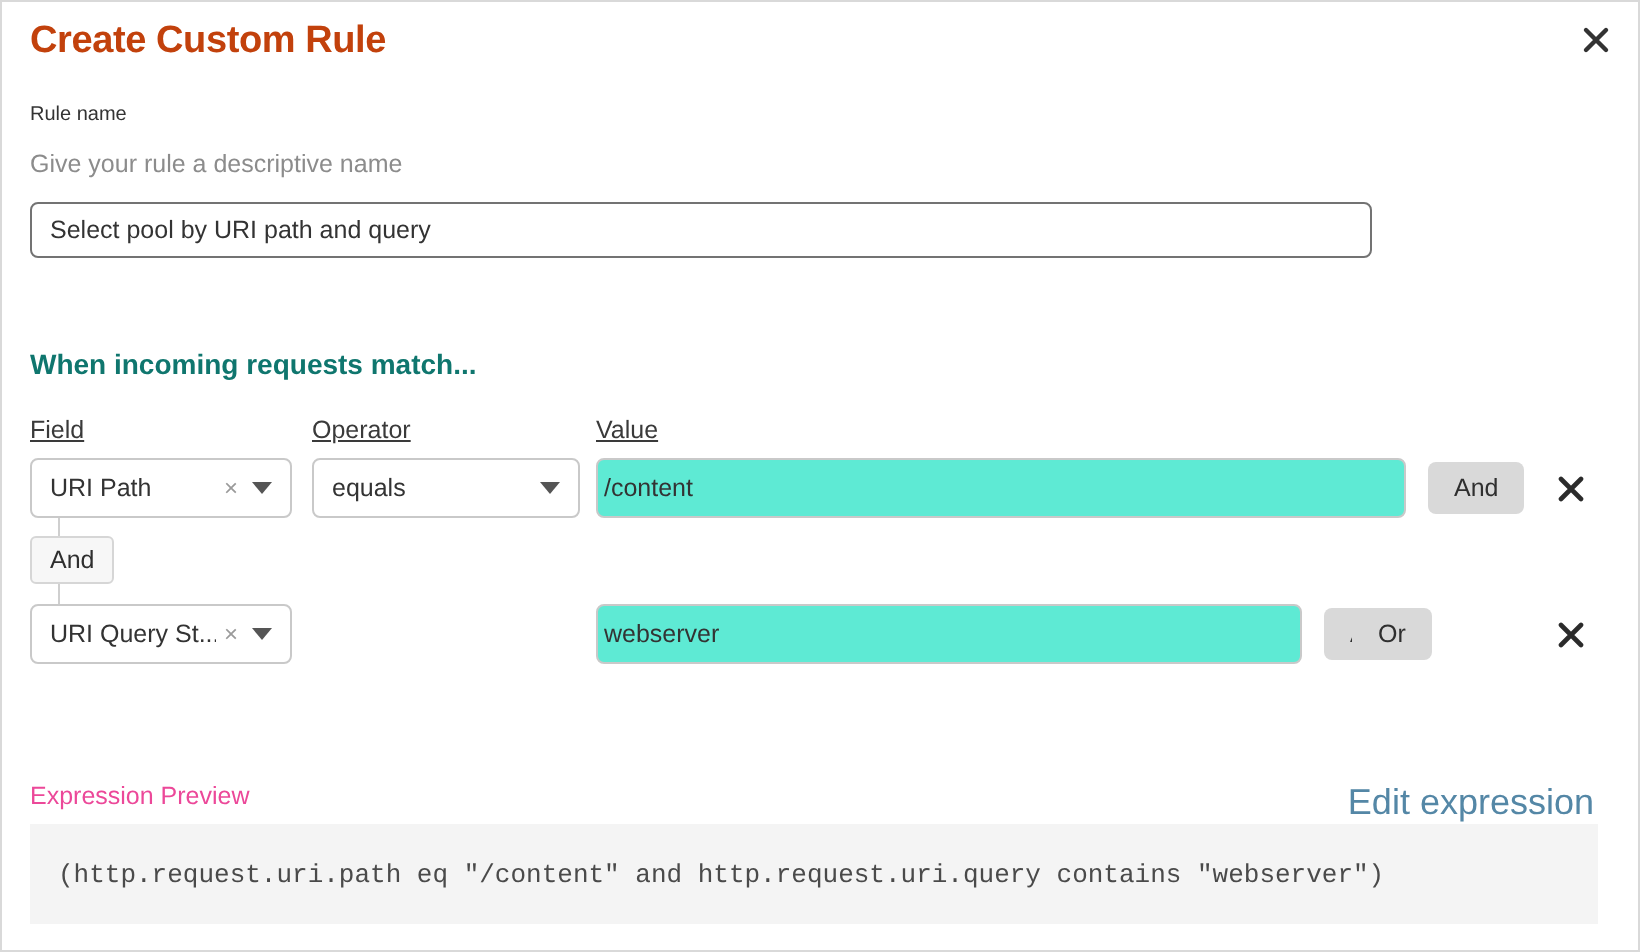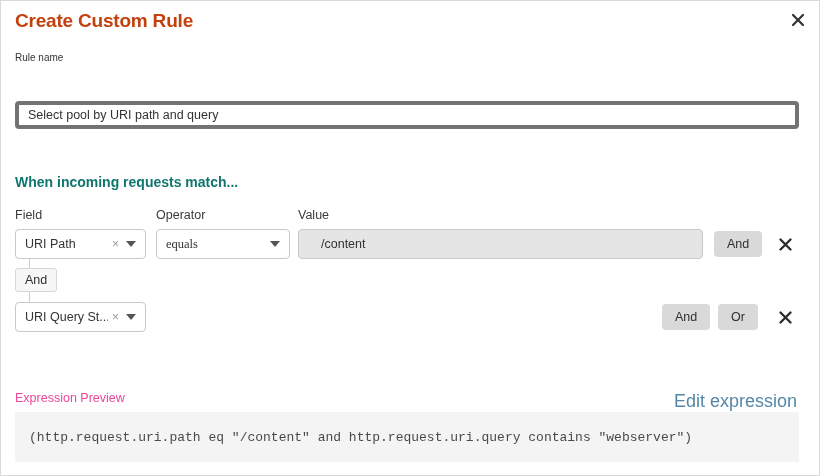--- a/index.html
+++ b/index.html
@@ -61,24 +61,24 @@
     position: absolute;
     left: 14px;
     top: 74px;
     font-size: 12.5px;
     color: #8c8c8c;
   }
   .rule-name-input {
     position: absolute;
     left: 14px;
     top: 100px;
-    width: 784px;
+    width: 671px;
     height: 28px;
     box-sizing: border-box;
-    border: 4px solid #737373;
+    border: 1px solid #737373;
     border-radius: 4px;
     background: #ffffff;
     font-family: "Liberation Sans", sans-serif;
     font-size: 12.5px;
     color: #333333;
     padding: 0 9px;
     outline: none;
   }
 
   
@@ -90,20 +90,21 @@
     font-weight: bold;
     color: #0f766e;
   }
 
   
   .col-label {
     position: absolute;
     top: 207px;
     font-size: 12.5px;
     color: #3a3a3a;
+    text-decoration: underline;
   }
   .col-field    { left: 14px; }
   .col-operator { left: 155px; }
   .col-value    { left: 297px; text-align: center; }
 
   
   .cond-row {
     position: absolute;
     left: 0;
     width: 820px;
@@ -118,21 +119,21 @@
     box-sizing: border-box;
     border: 1px solid #c9c9c9;
     border-radius: 4px;
     background: #ffffff;
     display: flex;
     align-items: center;
     cursor: pointer;
     user-select: none;
   }
   .select-field    { left: 14px;  width: 131px; }
-  .select-operator { left: 155px; width: 134px; font-family: Liberation Serif, serif; }
+  .select-operator { left: 155px; width: 134px; }
 
   .select-text {
     flex: 1 1 auto;
     font-size: 12.5px;
     color: #333333;
     padding-left: 9px;
     white-space: nowrap;
     overflow: hidden;
   }
   .select-clear {
@@ -152,25 +153,25 @@
   }
   .select-caret svg { display: block; }
 
   .value-input {
     position: absolute;
     left: 297px;
     height: 30px;
     box-sizing: border-box;
     border: 1px solid #c9c9c9;
     border-radius: 4px;
-    background: #e5e5e5;
+    background: #5eead4;
     font-family: "Liberation Sans", sans-serif;
     font-size: 12.5px;
     color: #333333;
-    padding: 0 22px;
+    padding: 0 3px;
     outline: none;
   }
   .value-row1 { width: 405px; }
   .value-row2 { width: 353px; }
 
   .pill-btn {
     position: absolute;
     height: 26px;
     top: 2px;
     box-sizing: border-box;
@@ -179,21 +180,21 @@
     border-radius: 4px;
     font-family: "Liberation Sans", sans-serif;
     font-size: 12.5px;
     color: #2f2f2f;
     cursor: pointer;
     padding: 0 13px;
     line-height: 26px;
   }
   .and-row1 { left: 713px; }
   .and-row2 { left: 661px; }
-  .or-row2  { left: 717px; text-align: center; }
+  .or-row2  { left: 675px; text-align: center; }
 
   .delete-btn {
     position: absolute;
     top: 2px;
     width: 26px;
     height: 26px;
     display: flex;
     align-items: center;
     justify-content: center;
     background: transparent;
@@ -273,20 +274,21 @@
 <div class="dialog">
 
   <div class="dialog-title">Create Custom Rule</div>
   <button class="close-btn">
     <svg width="14" height="14" viewBox="0 0 14 14" aria-hidden="true">
       <path d="M2 2 L12 12 M12 2 L2 12" stroke="currentColor" stroke-width="2.2" stroke-linecap="round"></path>
     </svg>
   </button>
 
   <div class="rule-name-label">Rule name</div>
+  <div class="rule-name-help">Give your rule a descriptive name</div>
   <input class="rule-name-input" type="text" value="Select pool by URI path and query" style="">
 
   <div class="section-heading">When incoming requests match...</div>
 
   <div class="col-label col-field">Field</div>
   <div class="col-label col-operator">Operator</div>
   <div class="col-label col-value">Value</div>
 
   <div class="connector-line"></div>
   <div class="connector-badge">And</div>
@@ -327,20 +329,21 @@
       <span class="select-text">URI Query St...</span>
       <span class="select-clear">×</span>
       <span class="select-caret">
         <svg width="10" height="6" viewBox="0 0 10 6" aria-hidden="true">
           <path d="M0 0 L10 0 L5 6 Z" fill="currentColor"></path>
         </svg>
       </span>
     </div>
 
 
+    <input class="value-input value-row2" type="text" value="webserver" style="">
 
     <button class="pill-btn and-row2">And</button>
     <button class="pill-btn or-row2">Or</button>
 
     <button class="delete-btn del-row2">
       <svg width="13" height="13" viewBox="0 0 13 13" aria-hidden="true">
         <path d="M1.5 1.5 L11.5 11.5 M11.5 1.5 L1.5 11.5" stroke="currentColor" stroke-width="2.3" stroke-linecap="round"></path>
       </svg>
     </button>
   </div>

